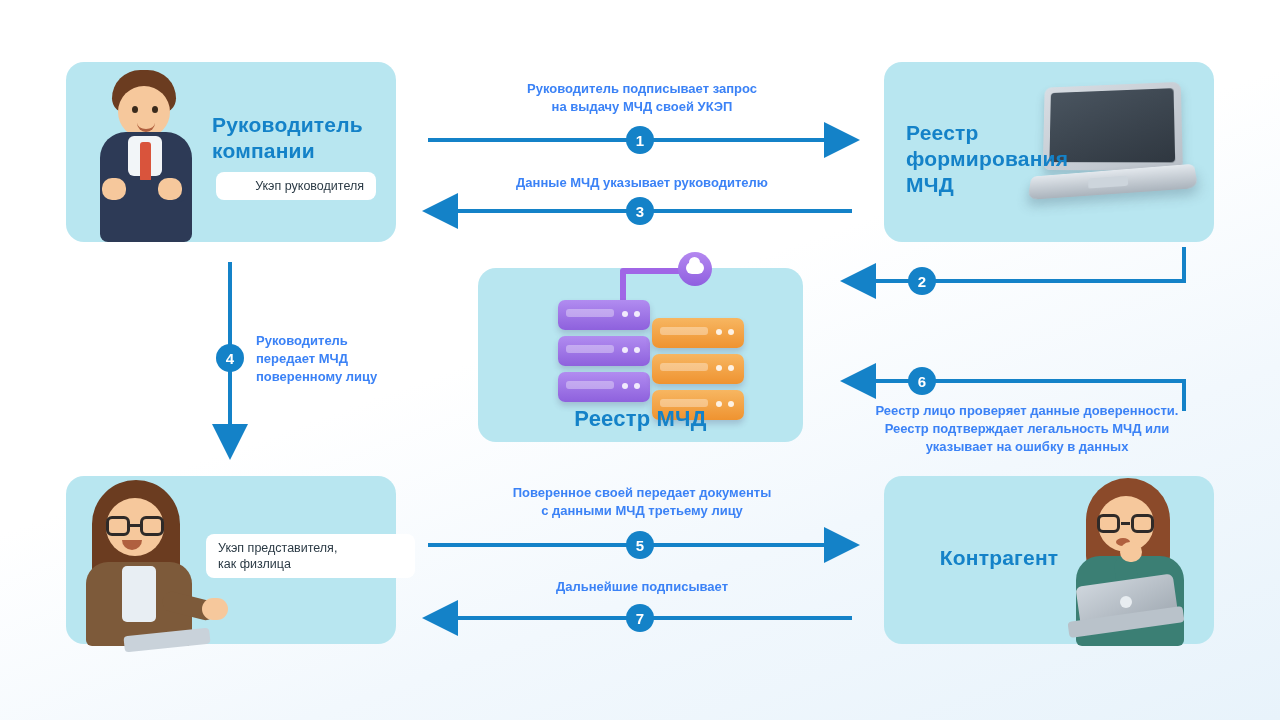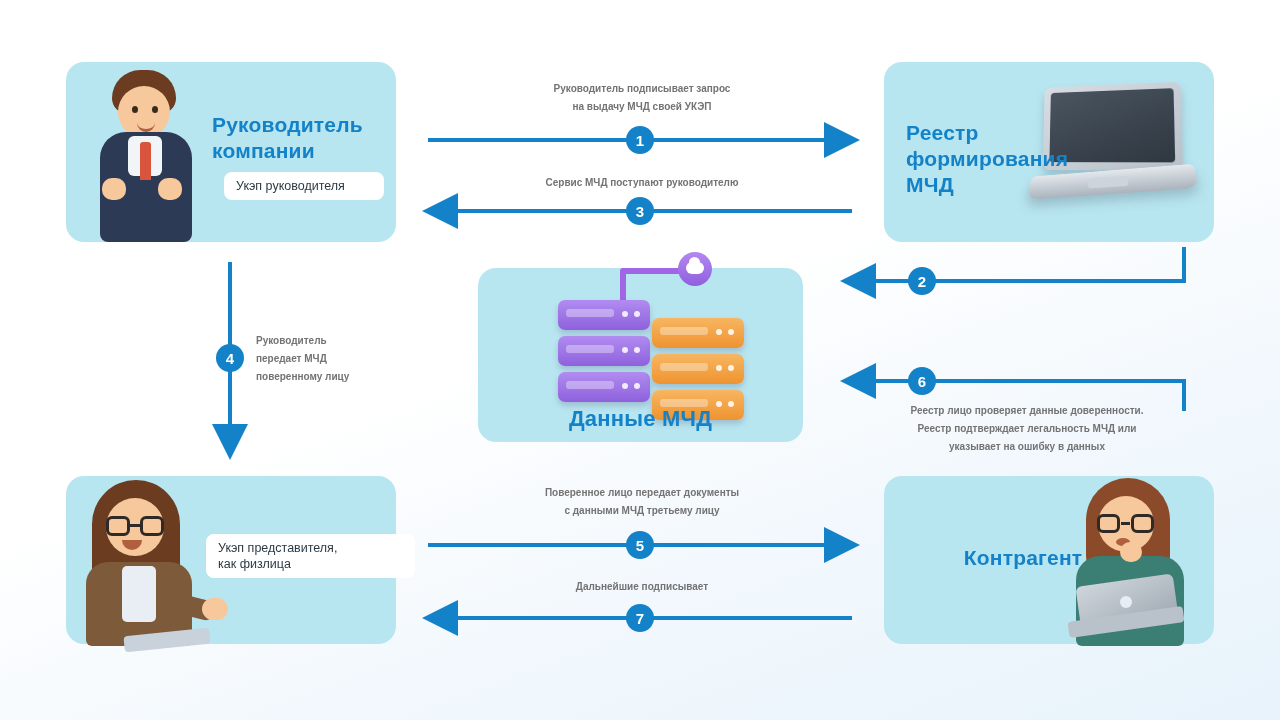--- a/index.html
+++ b/index.html
@@ -47,32 +47,32 @@
   }
 
   
   #box-leader     { left: 66px;  top: 62px;  width: 330px; height: 180px; }
   #box-service    { left: 884px; top: 62px;  width: 330px; height: 180px; }
   #box-registry   { left: 478px; top: 268px; width: 325px; height: 174px; }
   #box-rep        { left: 66px;  top: 476px; width: 330px; height: 168px; }
   #box-counter    { left: 884px; top: 476px; width: 330px; height: 168px; }
 
   #title-leader   { left: 212px; top: 112px; width: 180px; }
-  #tag-leader     { left: 224px; top: 172px; width: 160px; }
+  #tag-leader     { left: 216px; top: 172px; width: 160px; text-align: right; }
   #title-service  { left: 906px; top: 120px; width: 180px; }
   #title-registry { left: 478px; top: 406px; width: 325px; text-align: center; font-size: 22px; }
   #title-rep      { left: 206px; top: 500px; width: 190px; }
   #tag-rep        { left: 206px; top: 534px; width: 209px; }
-  #title-counter  { left: 884px; top: 545px; width: 230px; text-align: center; padding-left: 24px; }
+  #title-counter  { left: 884px; top: 545px; width: 230px; text-align: center; }
 
   
   .arrow-label {
     position: absolute;
-    color: #737373;
-    font-size: 10px;
+    color: #3b82f6;
+    font-size: 13px;
     line-height: 18px;
     font-weight: bold;
     white-space: pre-line;
   }
   .badge {
     position: absolute;
     width: 28px;
     height: 28px;
     border-radius: 50%;
     background: #1482c8;
@@ -293,21 +293,21 @@
         <span class="slot"></span>
         <span class="dot"></span>
         <span class="dot dot2"></span>
       </div>
     <div class="srv srv-o" style="left:112px; top:134px;">
         <span class="slot"></span>
         <span class="dot"></span>
         <span class="dot dot2"></span>
       </div>
   </div>
-  <div class="box-title" id="title-registry">Данные МЧД</div>
+  <div class="box-title" id="title-registry">Реестр МЧД</div>
 
   <div class="box" id="box-rep"></div>
   <div class="art" id="art-woman">
     <div class="w-hair"></div>
     <div class="w-head"></div>
     <div class="w-glass">
         <span class="lens l"></span>
         <span class="bridge"></span>
         <span class="lens r"></span>
       </div>
@@ -337,35 +337,35 @@
     <div class="c-laptop-scr"></div>
     <div class="c-laptop-base"></div>
     <div class="c-laptop-logo"></div>
   </div>
   <div class="box-title" id="title-counter">Контрагент</div>
 
   <div class="arrow-label" style="left:432px; top:80px; width:420px; text-align:center;">Руководитель подписывает запрос
 на выдачу МЧД своей УКЭП</div>
   <div class="badge" style="left:626px; top:126px;">1</div>
 
-  <div class="arrow-label" style="left:432px; top:174px; width:420px; text-align:center;">Сервис МЧД поступают руководителю</div>
+  <div class="arrow-label" style="left:432px; top:174px; width:420px; text-align:center;">Данные МЧД указывает руководителю</div>
   <div class="badge" style="left:626px; top:197px;">3</div>
 
   <div class="badge" style="left:908px; top:267px;">2</div>
 
   <div class="badge" style="left:908px; top:367px;">6</div>
   <div class="arrow-label" style="left:834px; top:402px; width:386px; text-align:center;">Реестр лицо проверяет данные доверенности.
 Реестр подтверждает легальность МЧД или
 указывает на ошибку в данных</div>
 
   <div class="badge" style="left:216px; top:344px;">4</div>
   <div class="arrow-label" style="left:256px; top:332px; width:190px;">Руководитель
 передает МЧД
 поверенному лицу</div>
 
-  <div class="arrow-label" style="left:432px; top:484px; width:420px; text-align:center;">Поверенное лицо передает документы
+  <div class="arrow-label" style="left:432px; top:484px; width:420px; text-align:center;">Поверенное своей передает документы
 с данными МЧД третьему лицу</div>
   <div class="badge" style="left:626px; top:531px;">5</div>
 
   <div class="arrow-label" style="left:432px; top:578px; width:420px; text-align:center;">Дальнейшие подписывает</div>
   <div class="badge" style="left:626px; top:604px;">7</div>
 
 </div>
 
 </body></html>

